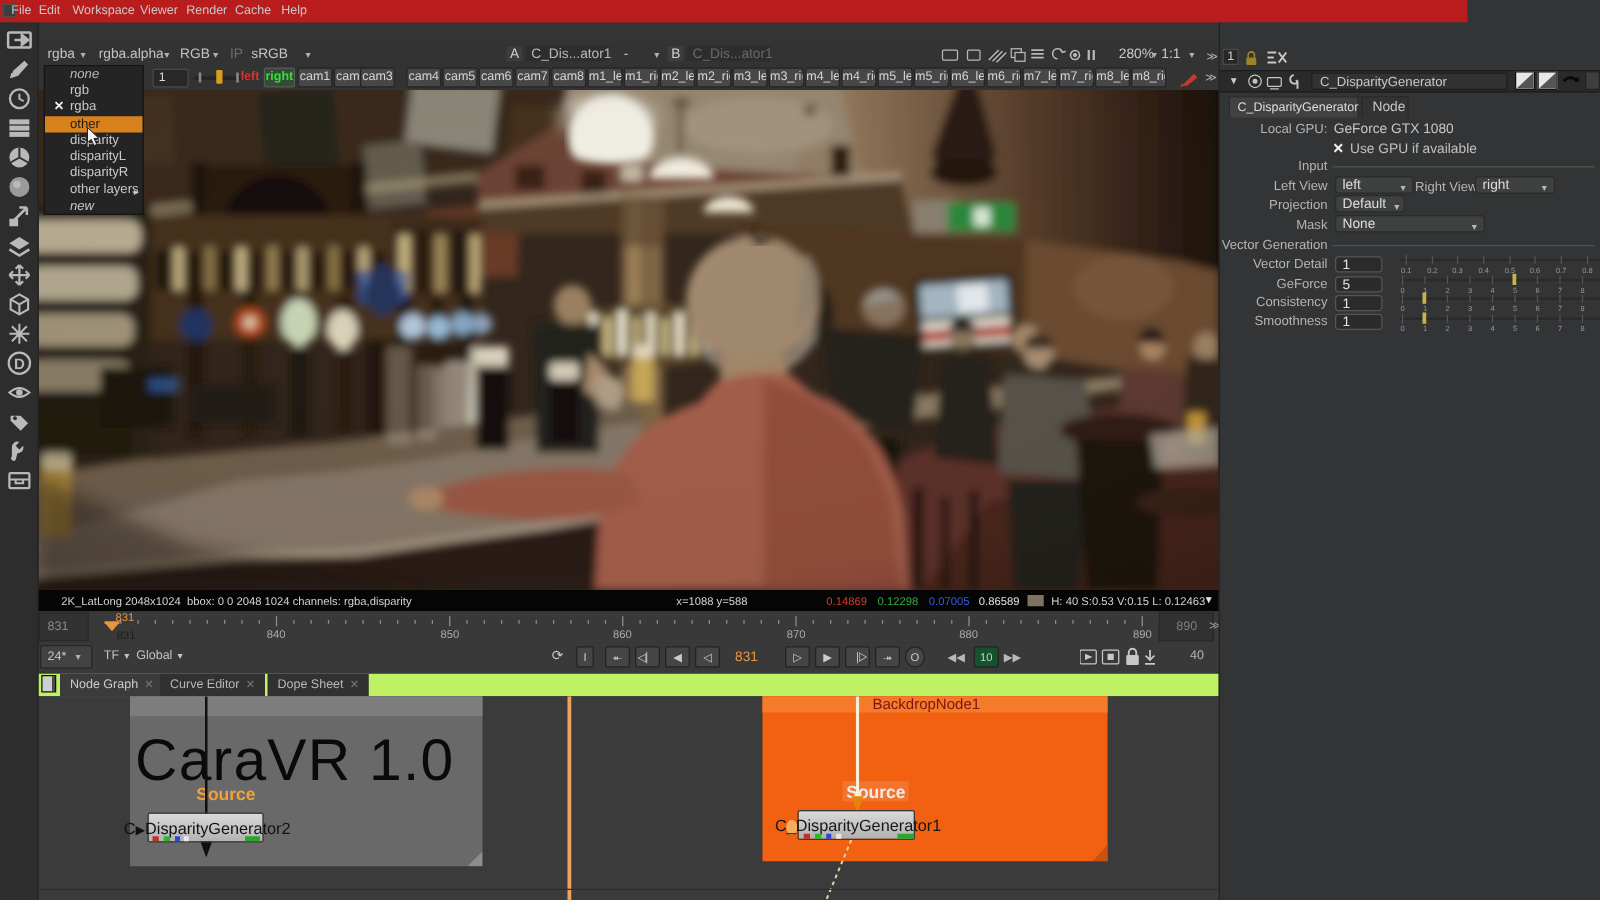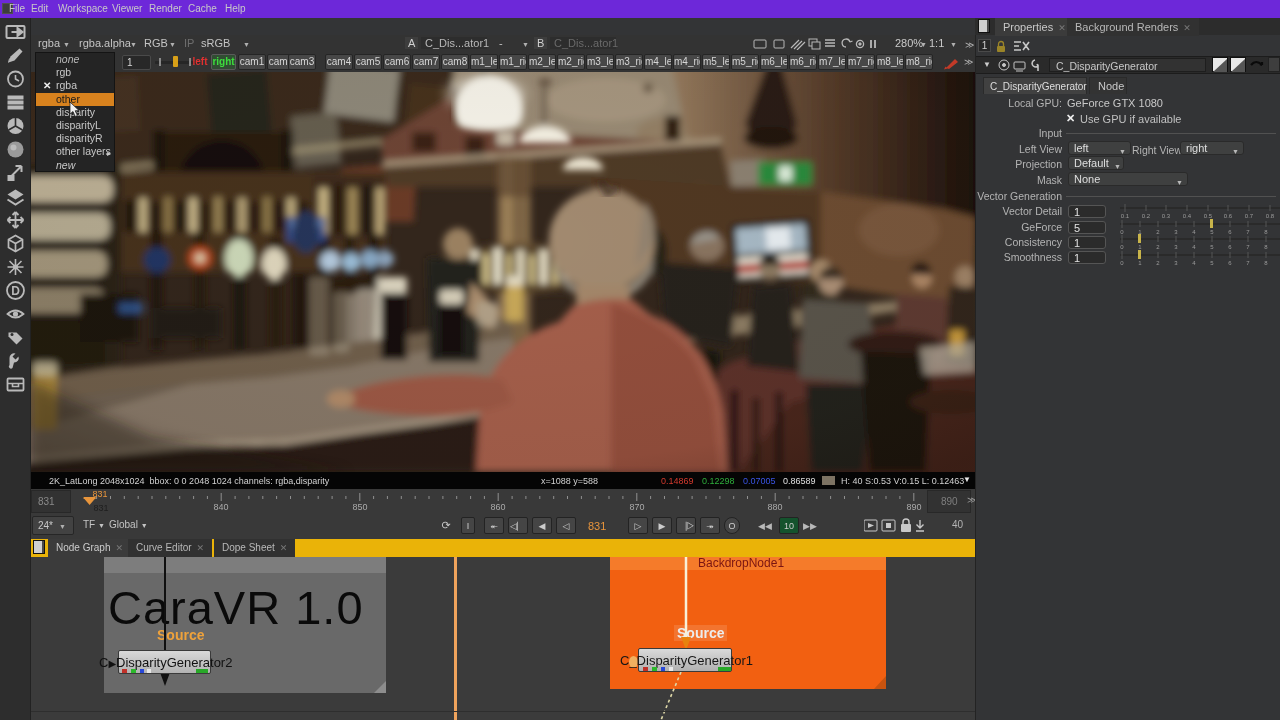--- a/index.html
+++ b/index.html
@@ -1,20 +1,20 @@
 <!DOCTYPE html>
 <html><head>
 <meta charset="utf-8">
 <style>
 * { margin:0; padding:0; box-sizing:border-box; }
 html,body { width:1280px; height:720px; overflow:hidden; background:#333; font-family:"Liberation Sans", sans-serif; }
 .abs { position:absolute; }
 #stage { position:relative; width:1280px; height:720px; background:#333436; }
 
-#menubar { left:0; top:0; width:1280px; height:18px; background:#6d28d9; color:#c8c8c8; font-size:10px; }
+#menubar { left:0; top:0; width:1174px; height:18px; background:#b91c1c; color:#c8c8c8; font-size:10px; }
 #menubar span { position:absolute; top:3px; }
 
 #ltool { left:0; top:18px; width:31px; height:702px; background:#2d2d2d; border-right:1px solid #222; }
 
 #vtabrow { left:31px; top:18px; width:944px; height:17px; background:#2c2c2c; }
 #vtab { left:17px; top:0px; width:66px; height:17px; background:#3b3b3b; color:#d98e38; font-size:11px; padding:2px 0 0 8px; }
 #vtab .x { color:#8a8a8a; margin-left:6px; font-size:10px; }
 #paneicon1 { left:2px; top:1px; width:12px; height:14px; background:linear-gradient(90deg,#cfcfcf 0 8px,#4a4a4a 8px); border:1px solid #111; }
 #vtool1 { left:31px; top:35px; width:944px; height:18px; background:#333; color:#c0c0c0; font-size:11px; }
 #vtool2 { left:31px; top:53px; width:944px; height:19px; background:#333; color:#c8c8c8; font-size:10px; }
@@ -28,21 +28,21 @@
 #chmenu .it { position:relative; height:13.2px; padding-left:20px; line-height:13px; white-space:nowrap; }
 #chmenu .hl { background:#d8821e; color:#1a1a1a; }
 
 #statbar { left:31px; top:472px; width:944px; height:17px; background:#050505; color:#d2d2d2; font-size:9px; white-space:nowrap; }
 #statbar span { position:absolute; top:3px; }
 
 #timeline { left:31px; top:489px; width:944px; height:25px; background:#393939; }
 #tctrl { left:31px; top:514px; width:944px; height:25px; background:#393939; }
 .pbtn { position:absolute; top:3px; width:20px; height:17px; background:#454545; border:1px solid #232323; border-radius:2px; color:#cccccc; font-size:9px; text-align:center; line-height:16px; }
 
-#ngtabs { left:31px; top:539px; width:944px; height:18px; background:#eab308; }
+#ngtabs { left:31px; top:539px; width:944px; height:18px; background:#bef264; }
 .ngtab { position:absolute; top:0; height:18px; font-size:10px; color:#b8b8b8; padding:3px 8px 0 8px; }
 .ngtab .x { color:#777; margin-left:5px; font-size:9px; }
 #ngcanvas { left:31px; top:557px; width:944px; height:163px; background:#3b3b3b; overflow:hidden; }
 
 #rpanel { left:975px; top:18px; width:305px; height:702px; background:#333436; border-left:1px solid #232323; }
 #rtabrow { left:975px; top:18px; width:305px; height:17px; background:#2c2c2c; }
 .rlabel { position:absolute; right:218px; color:#b4b4b4; font-size:10.5px; white-space:nowrap; }
 .rfield { position:absolute; left:1068px; background:#2b2b2b; border:1px solid #555; border-radius:3px; color:#e2e2e2; font-size:11px; padding:0 5px; height:13px; line-height:12px; }
 .rdrop { position:absolute; background:#3f4040; border:1px solid #2a2a2a; border-radius:3px; color:#dedede; font-size:11px; padding:0 5px; height:14px; line-height:13px; }
 .divline { position:absolute; height:1px; background:#515151; }
@@ -684,18 +684,13 @@
         <text x="112" y="65">6</text>
         <text x="130" y="65">7</text>
         <text x="148" y="65">8</text>
     </g>
     <g fill="#c8b44a">
         <rect x="92" y="19" width="3" height="9"></rect>
         <rect x="20" y="34" width="3" height="9"></rect>
         <rect x="20" y="50" width="3" height="9"></rect>
       </g>
   </svg>
-  <div class="abs" id="rtabrow">
-    <div class="abs" style="left:3px;top:1px;width:12px;height:14px;background:linear-gradient(90deg,#cfcfcf 0 8px,#4a4a4a 8px);border:1px solid #111"></div>
-    <div class="ngtab" style="left:20px;background:#3b3b3b;color:#c8c8c8;font-size:11px">Properties<span class="x">✕</span></div>
-    <div class="ngtab" style="left:92px;background:#313131;font-size:11px">Background Renders<span class="x">✕</span></div>
-  </div>
 </div>
 
 </body></html>

